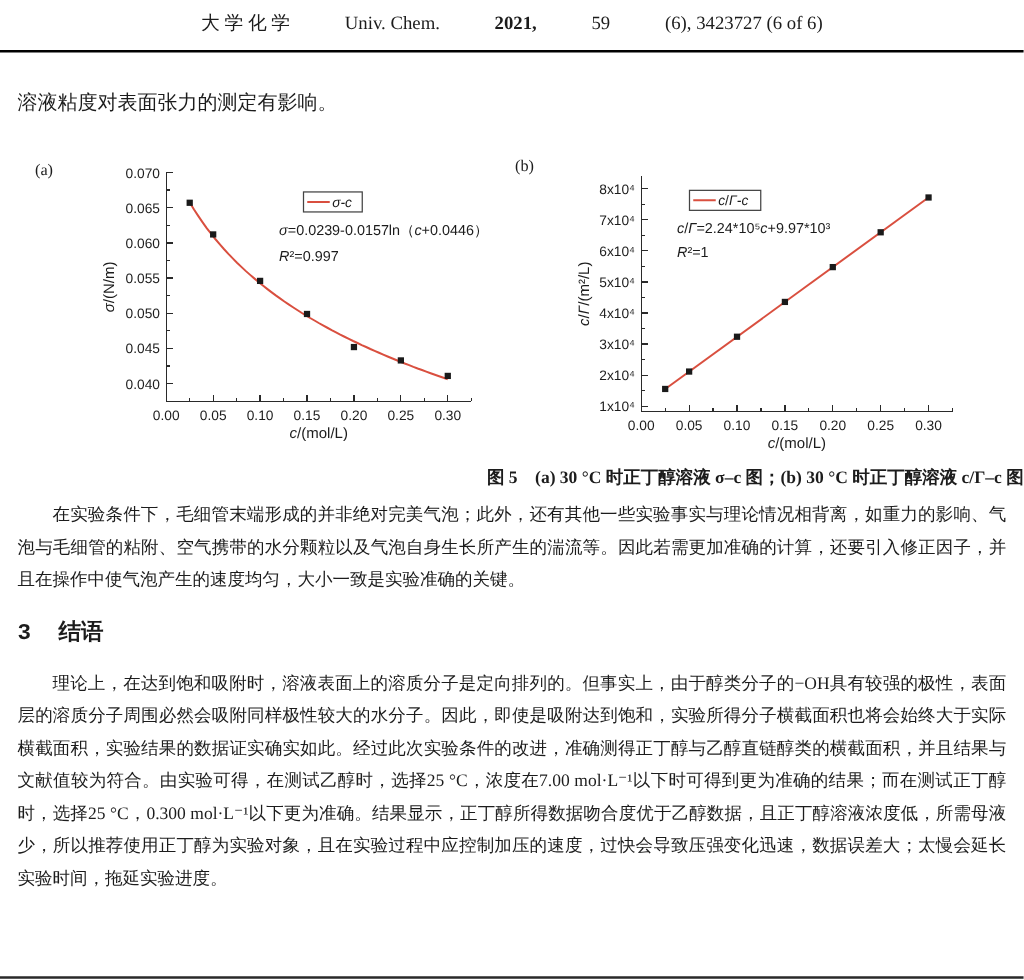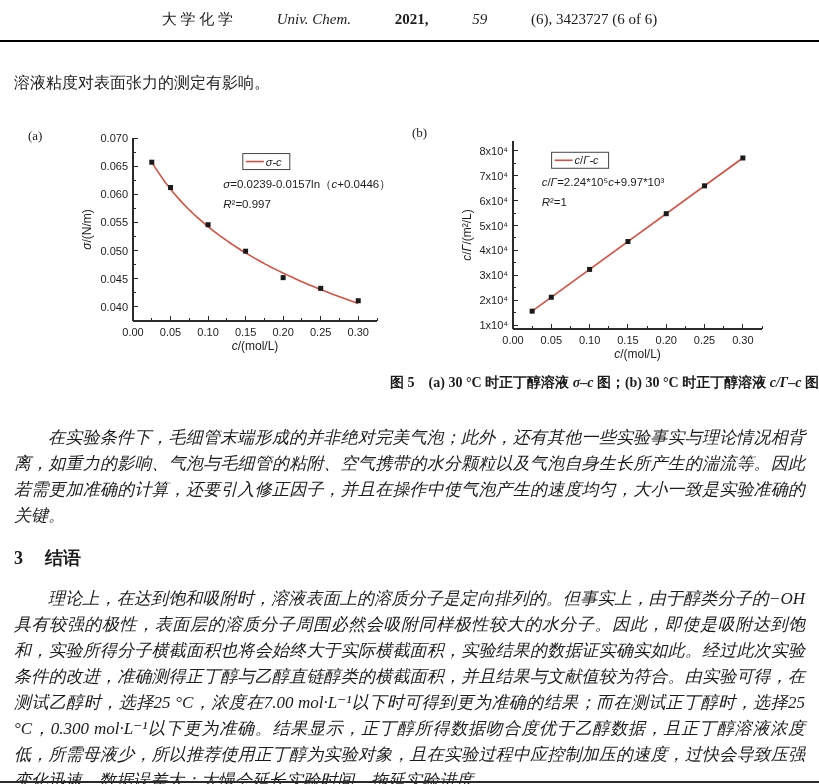--- a/index.html
+++ b/index.html
@@ -2,30 +2,30 @@
 <html><head>
 <meta charset="utf-8">
 <style>
   html,body{margin:0;padding:0;}
   body{
     width:819px;height:784px;background:#ffffff;position:relative;overflow:hidden;
     font-family:"Liberation Serif","DejaVu Serif",serif;color:#1c1c1c;
   }
   .header{padding-top:9px;text-align:center;font-size:15px;line-height:20px;white-space:nowrap;}
   .header span{margin:0 20px;}
-  .it{font-style:italic;}
+  .it{}
   .b{font-weight:bold;}
   .rule-top{margin-top:11px;height:2px;background:#000;}
   .intro{margin:30px 14px 0;font-size:16px;line-height:21px;}
   .figure{position:relative;margin-top:28px;height:248px;}
   .panel-label{position:absolute;font-size:13px;font-family:"Liberation Serif",serif;}
   .figure svg{position:absolute;font-family:"Liberation Sans","DejaVu Sans",sans-serif;}
   .caption{margin:4px 0 0;text-align:right;font-size:14px;line-height:20px;font-weight:bold;}
-  .para{margin:32px 14px 0;font-size:17px;line-height:26px;text-align:justify;text-indent:2em;font-style:italic;}
-  .section{margin:17px 14px 16px;font-family:Liberation Serif, serif;
+  .para{margin:7px 14px 0;font-size:14px;line-height:26px;text-align:justify;text-indent:2em;}
+  .section{margin:17px 14px 16px;font-family:Liberation Mono, monospace;
            font-size:18px;line-height:24px;font-weight:bold;}
   .section .num{margin-right:22px;}
   .para2{margin-top:8px;}
   .rule-bottom{position:absolute;left:0;top:781px;width:819px;height:2px;background:#2a2a2a;}
 </style>
 </head>
 <body>
 
 <div class="header">
   <span>大 学 化 学</span>

